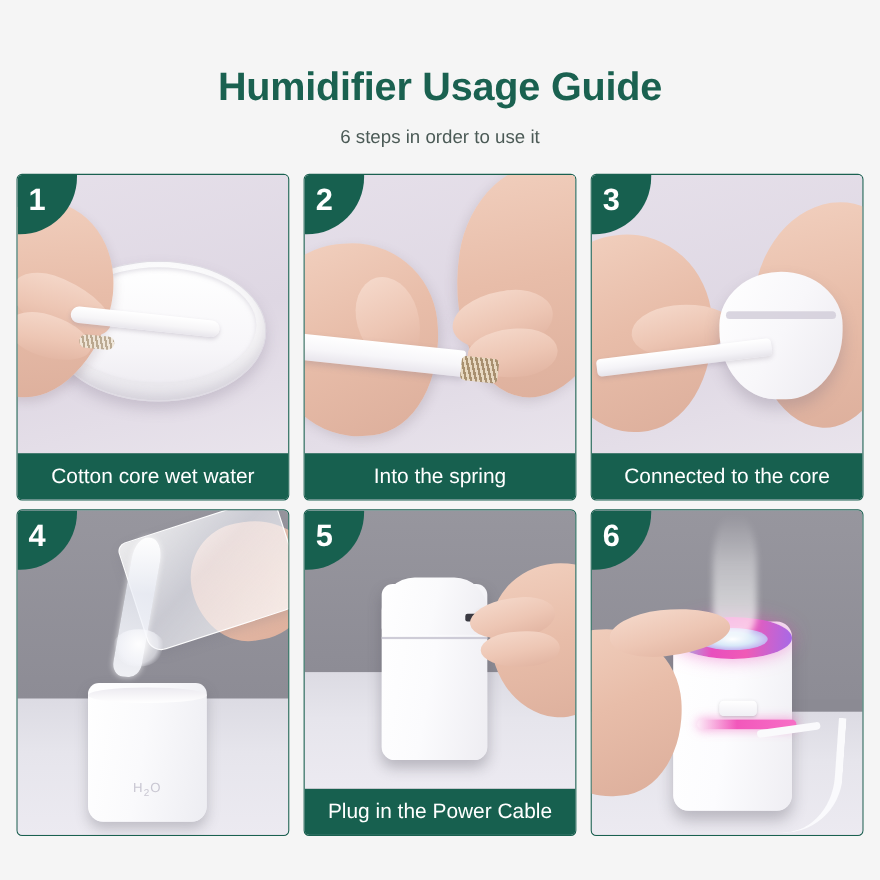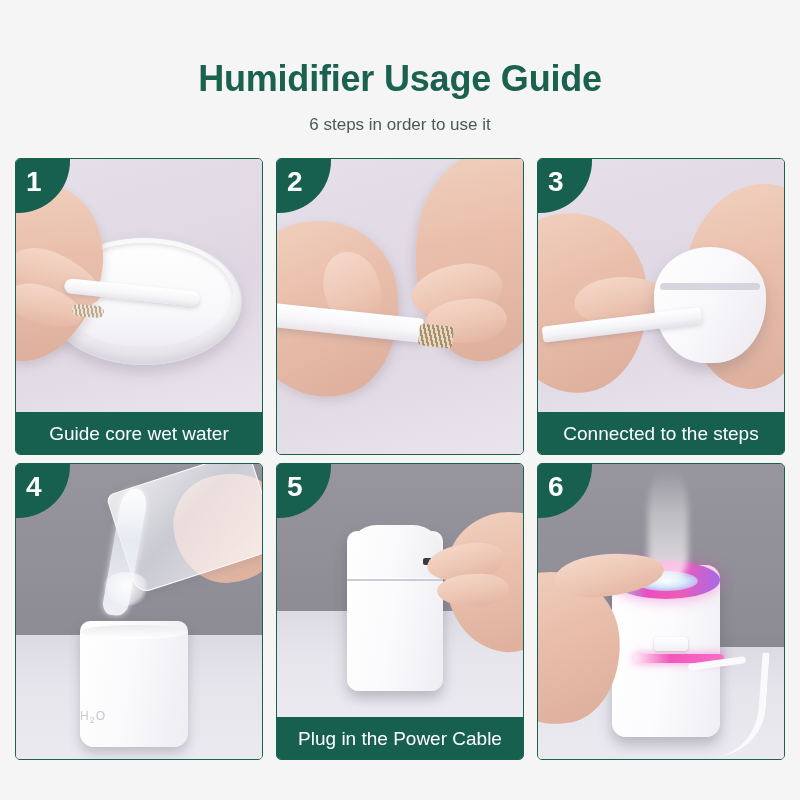--- a/index.html
+++ b/index.html
@@ -310,20 +310,21 @@
     left: 64px; bottom: 120px;
     width: 108px; height: 14px;
     border-radius: 50%;
     background: linear-gradient(180deg, #eceaf0 0%, #ffffff 100%);
     z-index: 4;
   }
   .s4-h2o {
     position: absolute;
     left: 64px; bottom: 34px;
     width: 108px;
+    text-align: center;
     font-size: 12px;
     color: #c9c7d2;
     letter-spacing: 1px;
     z-index: 5;
   }
   .s4-h2o sub { font-size: 9px; }
   .s4-jug {
     position: absolute;
     right: -6px; top: 6px;
     width: 150px; height: 104px;
@@ -540,57 +541,58 @@
           <div class="s1-hand skin"></div>
           <div class="s1-finger skin2"></div>
           <div class="s1-finger2 skin2"></div>
           <div class="s1-stick"></div>
           <div class="s1-coil"></div>
         </div>
         <div class="step-badge">
           <span>1</span>
         </div>
       </div>
-      <div class="caption">Guide core wet water</div>
+      <div class="caption">Cotton core wet water</div>
     </div>
 
     <div class="step-card">
       <div class="photo">
         <div class="scene">
           <div class="bg-lav"></div>
           <div class="s2-lhand skin"></div>
           <div class="s2-rhand skin"></div>
           <div class="s2-lthumb skin2"></div>
           <div class="s2-rfinger skin2"></div>
           <div class="s2-rfinger2 skin2"></div>
           <div class="s2-stick"></div>
           <div class="s2-spring"></div>
         </div>
         <div class="step-badge">
           <span>2</span>
         </div>
       </div>
+      <div class="caption">Into the spring</div>
     </div>
 
     <div class="step-card">
       <div class="photo">
         <div class="scene">
           <div class="bg-lav"></div>
           <div class="s3-lhand skin"></div>
           <div class="s3-rhand skin"></div>
           <div class="s3-cover"></div>
           <div class="s3-cover-lip"></div>
           <div class="s3-lfinger skin2"></div>
           <div class="s3-stick"></div>
         </div>
         <div class="step-badge">
           <span>3</span>
         </div>
       </div>
-      <div class="caption">Connected to the steps</div>
+      <div class="caption">Connected to the core</div>
     </div>
 
     <div class="step-card">
       <div class="photo">
         <div class="scene">
           <div class="bg-gray"></div>
           <div class="table-top"></div>
           <div class="s4-jughand skin"></div>
           <div class="s4-jug"></div>
           <div class="s4-tank"></div>

